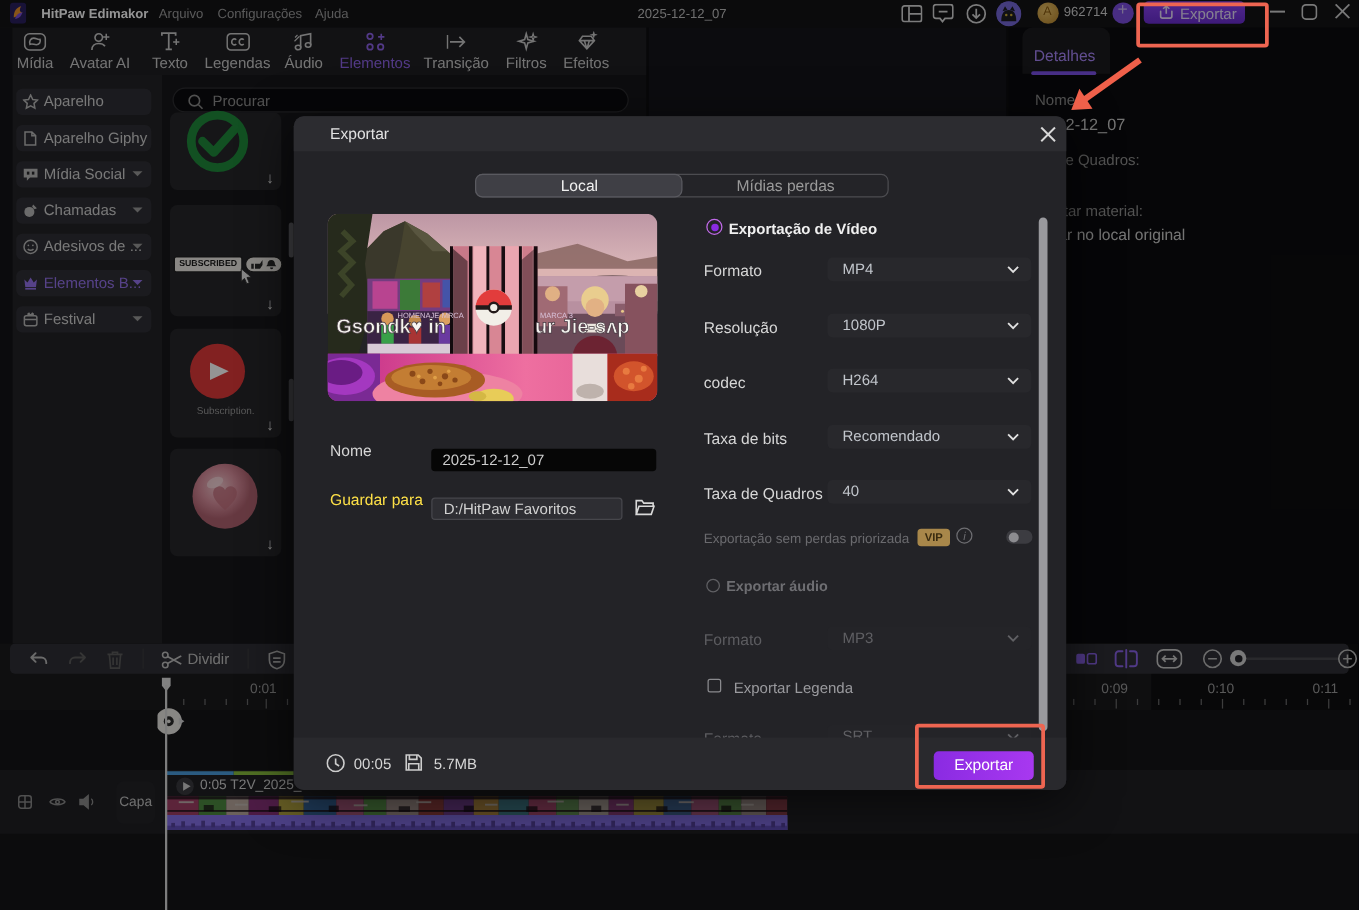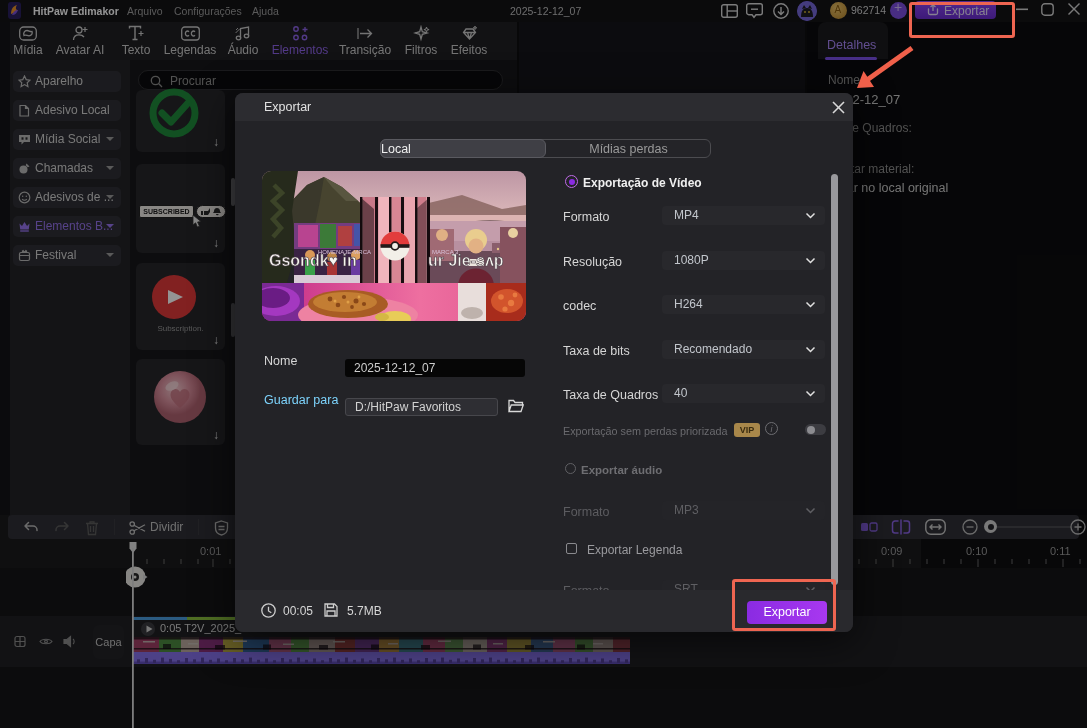--- a/index.html
+++ b/index.html
@@ -157,21 +157,21 @@
     <div class="sbtn" style="top:11px;">
         <svg class="abs" style="left:5px;top:4px;" width="13" height="13" viewBox="0 0 13 13" fill="none" stroke="#b9b9b9" stroke-width="1.2">
           <path d="M6.5 1 L8.2 4.6 L12 5.1 L9.2 7.7 L9.9 11.5 L6.5 9.6 L3.1 11.5 L3.8 7.7 L1 5.1 L4.8 4.6 Z"></path>
         </svg>
         <span class="lab">Aparelho</span>
       </div>
     <div class="sbtn" style="top:40px;">
         <svg class="abs" style="left:5px;top:4px;" width="12" height="13" viewBox="0 0 12 13" fill="none" stroke="#b9b9b9" stroke-width="1.2">
           <path d="M2 12 V1.5 h5.5 L10.5 4.5 V12 Z M7.5 1.5 v3 h3"></path>
         </svg>
-        <span class="lab">Adesivo Local</span>
+        <span class="lab">Aparelho Giphy</span>
       </div>
     <div class="sbtn" style="top:69px;">
         <svg class="abs" style="left:5px;top:4px;" width="13" height="13" viewBox="0 0 13 13" fill="#b9b9b9">
           <path d="M1 2 h11 v7 h-6 l-2.5 2.5 V9 H1 Z"></path>
           <rect x="3.5" y="4.3" width="2" height="2.4" fill="#28282c"></rect>
           <rect x="7.5" y="4.3" width="2" height="2.4" fill="#28282c"></rect>
         </svg>
         <span class="lab">Mídia Social</span>
         <span class="ar"></span>
       </div>
@@ -511,21 +511,21 @@
     <div id="dlghdr">
       <span class="abs" style="left:29px;top:7px;font-size:12.5px;color:#e2e2e2;">Exportar</span>
       <svg class="abs" style="left:597px;top:8px;" width="13" height="13" viewBox="0 0 13 13" stroke="#d8d8d8" stroke-width="1.6">
           <line x1="1" y1="1" x2="12" y2="12"></line>
           <line x1="12" y1="1" x2="1" y2="12"></line>
         </svg>
     </div>
 
     <div class="abs" style="left:145px;top:46px;width:331px;height:19px;background:#242428;border:1px solid #4c4c50;border-radius:6px;">
       <span class="abs" style="left:-1px;top:-1px;width:166px;height:19px;background:#3f3f45;border:1px solid #5a5a60;border-radius:6px;"></span>
-      <span class="abs" style="left:0;top:1.5px;width:165px;font-size:12.5px;color:#f0f0f0;">Local</span>
+      <span class="abs" style="left:0;top:1.5px;width:165px;text-align:center;font-size:12.5px;color:#f0f0f0;">Local</span>
       <span class="abs" style="left:165px;top:1.5px;width:165px;text-align:center;font-size:12.5px;color:#9a9a9a;">Mídias perdas</span>
     </div>
 
     <div class="abs" style="left:27px;top:78px;width:264px;height:150px;border-radius:9px;overflow:hidden;" id="thumb">
       <svg width="264" height="150" viewBox="0 0 264 150">
         <defs>
           <linearGradient id="sky" x1="0" y1="0" x2="0" y2="1">
               <stop offset="0%" stop-color="#bd96a4"></stop>
               <stop offset="60%" stop-color="#ddbabb"></stop>
               <stop offset="100%" stop-color="#e6c6c2"></stop>
@@ -648,21 +648,21 @@
             <circle cx="243" cy="138" r="2.6"></circle>
             <circle cx="253" cy="124" r="2.4"></circle>
           </g>
       </svg>
     </div>
 
     <span class="abs" style="left:29px;top:261px;font-size:12.5px;color:#d6d6d6;">Nome</span>
     <span class="abs" style="left:110px;top:266px;width:180px;height:18px;background:#060606;border-radius:3px;">
         <span class="abs" style="left:9px;top:2px;font-size:12px;color:#cdcdcd;">2025-12-12_07</span>
       </span>
-    <span class="abs" style="left:29px;top:300px;font-size:12.5px;color:#7dd3fc;">Guardar para</span>
+    <span class="abs" style="left:29px;top:300px;font-size:12.5px;color:#fde047;">Guardar para</span>
     <span class="abs" style="left:110px;top:305px;width:153px;height:18px;background:#2e2e33;border:1px solid #47474c;border-radius:3px;">
         <span class="abs" style="left:9px;top:1px;font-size:12px;color:#d2d2d2;">D:/HitPaw Favoritos</span>
       </span>
     <svg class="abs" style="left:273px;top:306px;" width="16" height="14" viewBox="0 0 16 14" fill="none" stroke="#d8d8d8" stroke-width="1.3">
         <path d="M1 12.5 V1.5 h4.5 l1.5 2 h7.5 v2.5 M1 12.5 L3.2 6 h12 L13 12.5 Z"></path>
       </svg>
 
     <span class="abs" style="left:330px;top:82px;width:13px;height:13px;border-radius:50%;border:1.5px solid #c06ae8;"></span>
     <span class="abs" style="left:333.5px;top:85.5px;width:6px;height:6px;border-radius:50%;background:#8a2be2;"></span>
     <b class="abs" style="left:348px;top:83px;font-size:12px;color:#f0f0f0;">Exportação de Vídeo</b>

